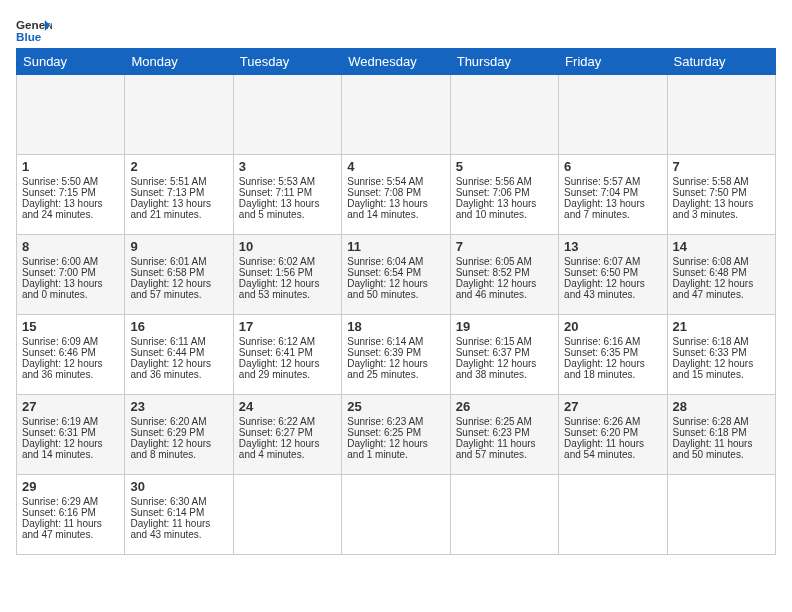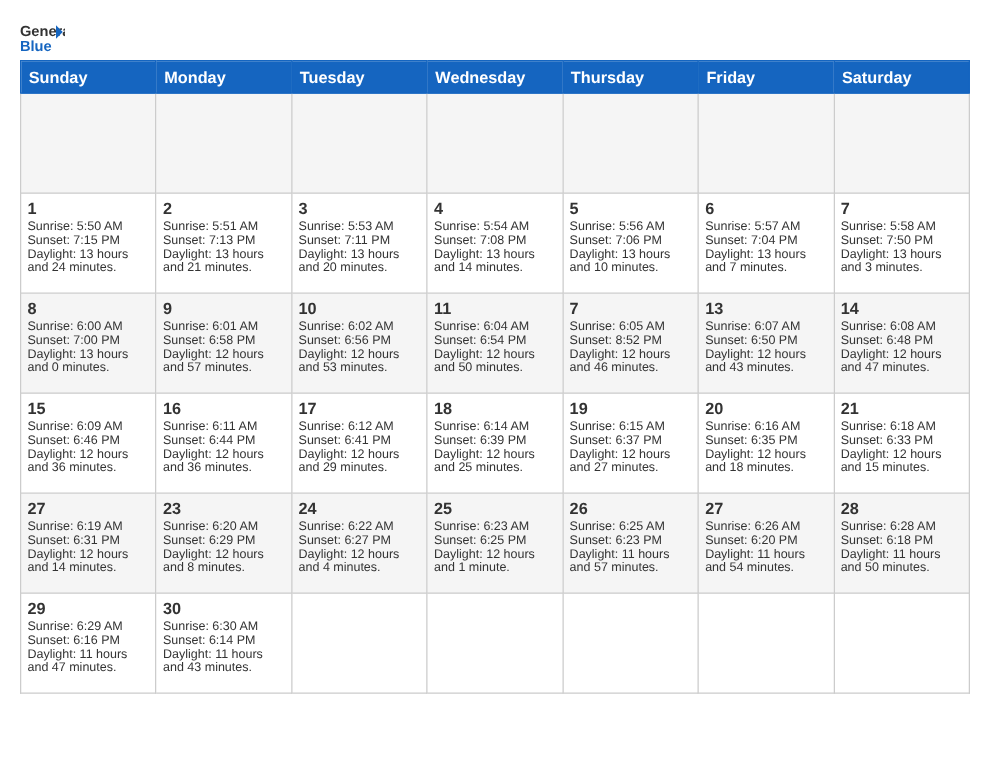--- a/index.html
+++ b/index.html
@@ -39,21 +39,21 @@
     }
     table {
       width: 100%;
       border-collapse: collapse;
       table-layout: fixed;
     }
     thead tr th {
       background-color: #1565c0;
       color: #fff;
       font-size: 13px;
-      font-weight: bold;
+      font-weight: normal;
       padding: 5px 6px;
       text-align: left;
       border: 1px solid #1565c0;
     }
     tbody tr td {
       border: 1px solid #ccc;
       vertical-align: top;
       padding: 4px 5px;
       font-size: 10px;
       color: #333;
@@ -127,21 +127,21 @@
           <div>Sunrise: 5:51 AM</div>
           <div>Sunset: 7:13 PM</div>
           <div>Daylight: 13 hours</div>
           <div>and 21 minutes.</div>
         </td>
         <td>
           <span class="day-number">3</span>
           <div>Sunrise: 5:53 AM</div>
           <div>Sunset: 7:11 PM</div>
           <div>Daylight: 13 hours</div>
-          <div>and 20 minutes.</div>
+          <div>and 5 minutes.</div>
         </td>
         <td>
           <span class="day-number">4</span>
           <div>Sunrise: 5:54 AM</div>
           <div>Sunset: 7:08 PM</div>
           <div>Daylight: 13 hours</div>
           <div>and 14 minutes.</div>
         </td>
         <td>
           <span class="day-number">5</span>
@@ -176,21 +176,21 @@
         <td>
           <span class="day-number">9</span>
           <div>Sunrise: 6:01 AM</div>
           <div>Sunset: 6:58 PM</div>
           <div>Daylight: 12 hours</div>
           <div>and 57 minutes.</div>
         </td>
         <td>
           <span class="day-number">10</span>
           <div>Sunrise: 6:02 AM</div>
-          <div>Sunset: 6:56 PM</div>
+          <div>Sunset: 1:56 PM</div>
           <div>Daylight: 12 hours</div>
           <div>and 53 minutes.</div>
         </td>
         <td>
           <span class="day-number">11</span>
           <div>Sunrise: 6:04 AM</div>
           <div>Sunset: 6:54 PM</div>
           <div>Daylight: 12 hours</div>
           <div>and 50 minutes.</div>
         </td>
@@ -243,21 +243,21 @@
           <div>Sunrise: 6:14 AM</div>
           <div>Sunset: 6:39 PM</div>
           <div>Daylight: 12 hours</div>
           <div>and 25 minutes.</div>
         </td>
         <td>
           <span class="day-number">19</span>
           <div>Sunrise: 6:15 AM</div>
           <div>Sunset: 6:37 PM</div>
           <div>Daylight: 12 hours</div>
-          <div>and 27 minutes.</div>
+          <div>and 38 minutes.</div>
         </td>
         <td>
           <span class="day-number">20</span>
           <div>Sunrise: 6:16 AM</div>
           <div>Sunset: 6:35 PM</div>
           <div>Daylight: 12 hours</div>
           <div>and 18 minutes.</div>
         </td>
         <td>
           <span class="day-number">21</span>

